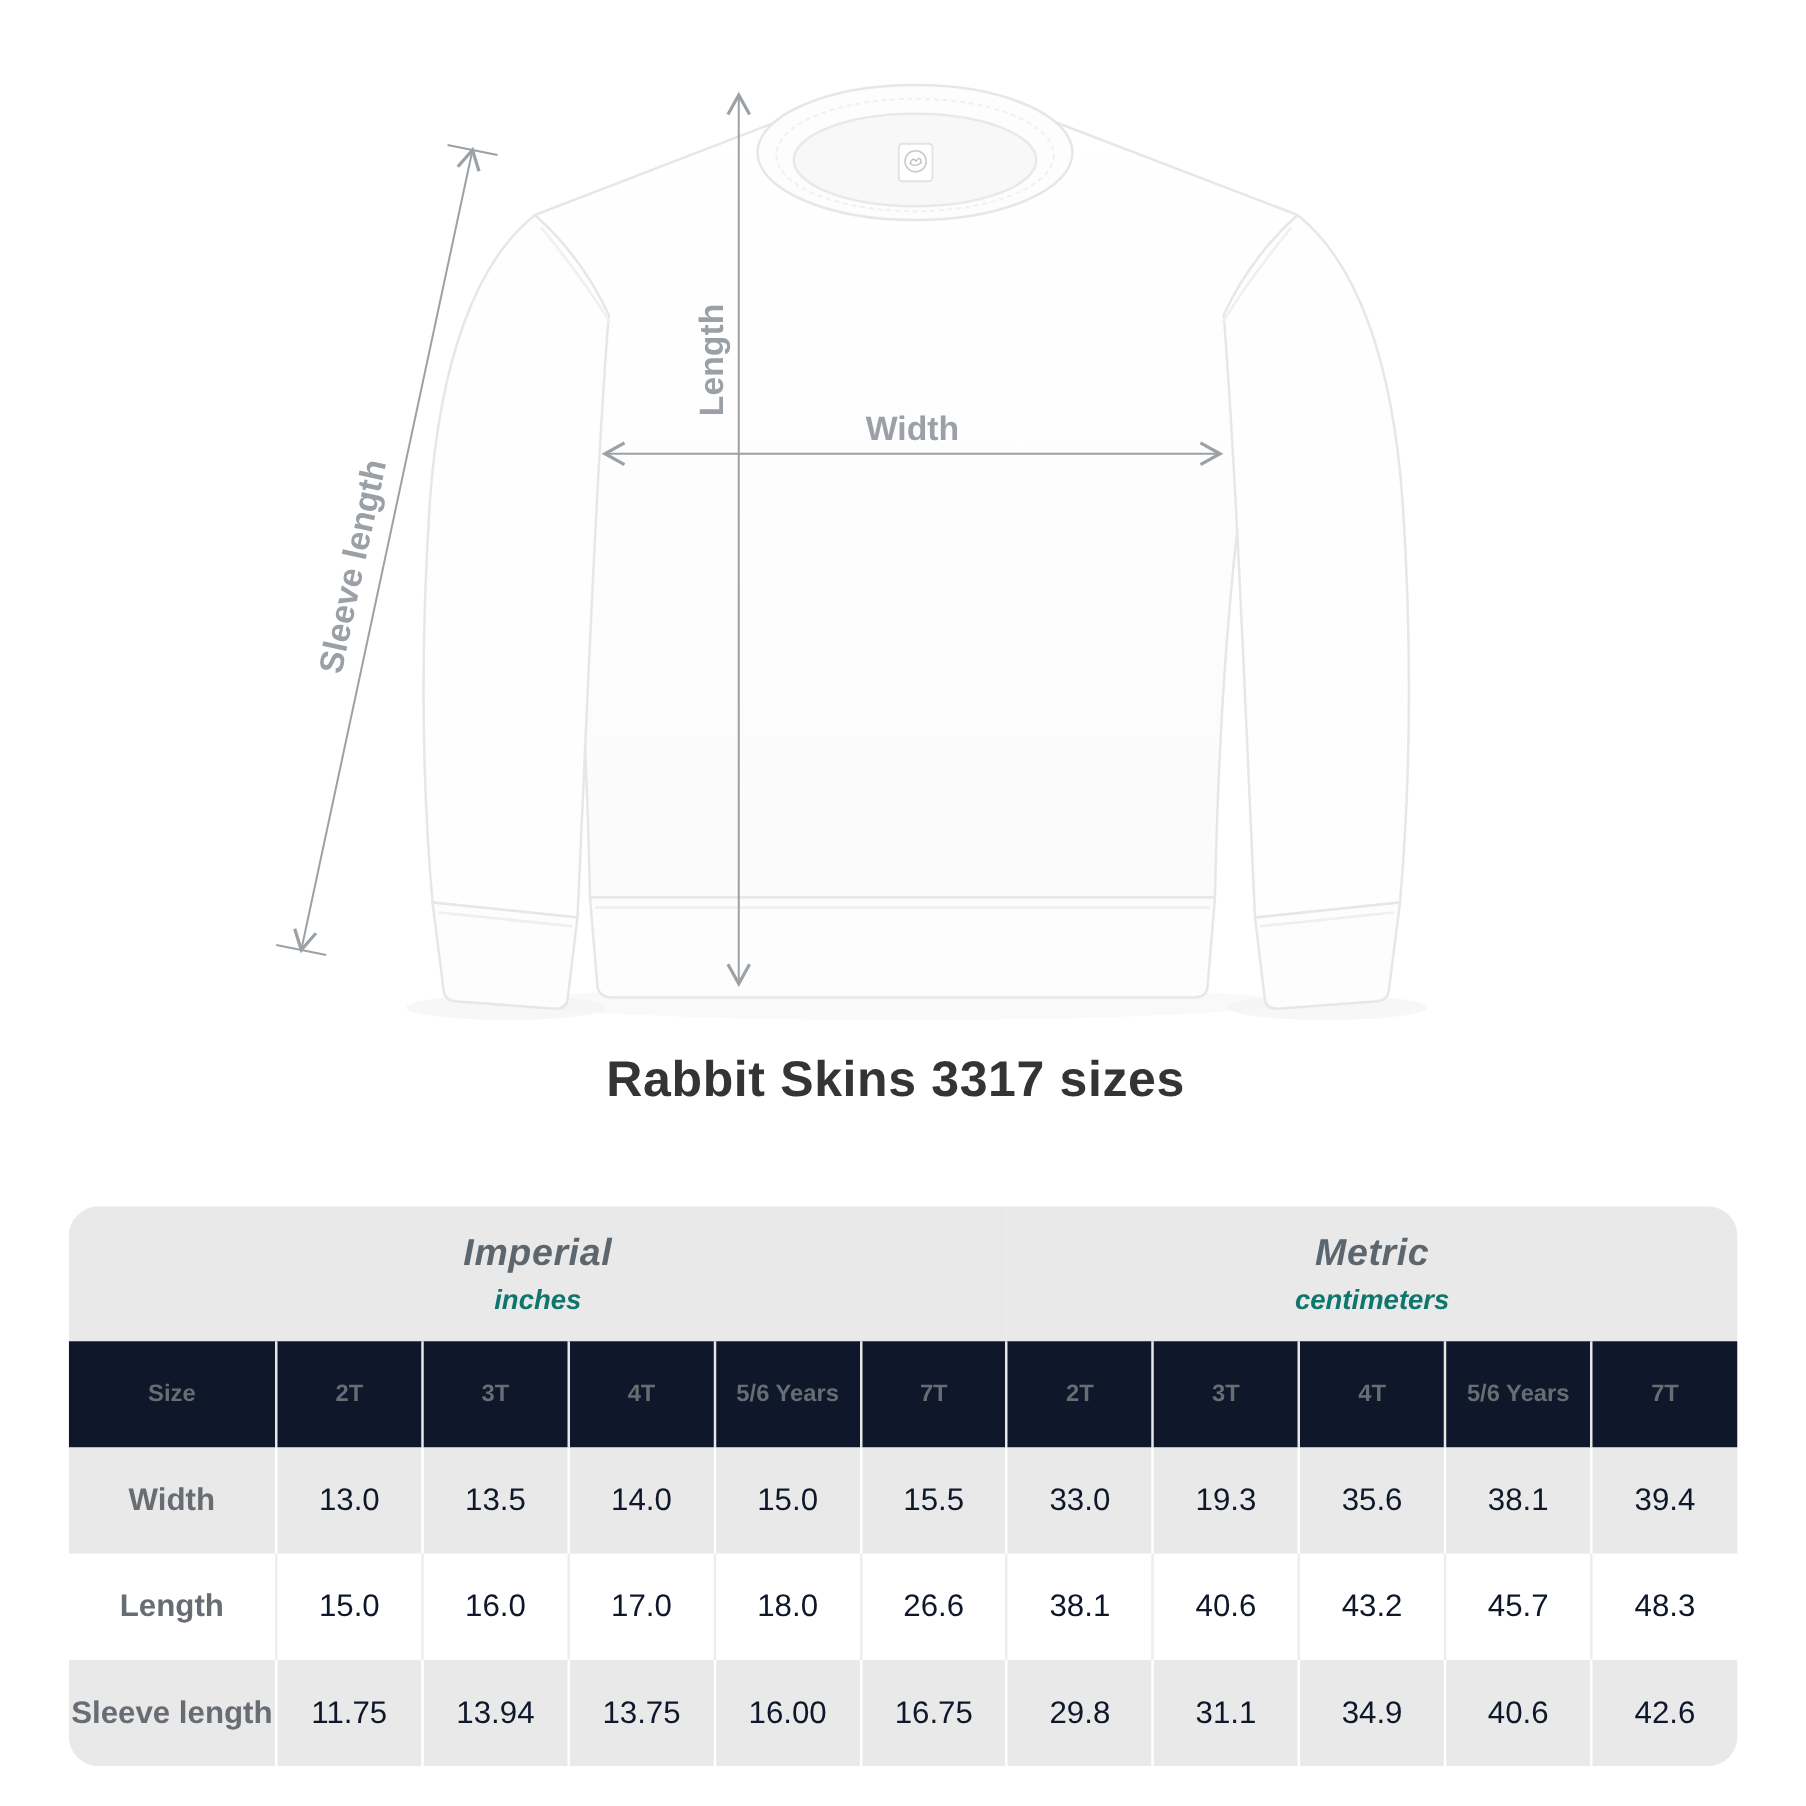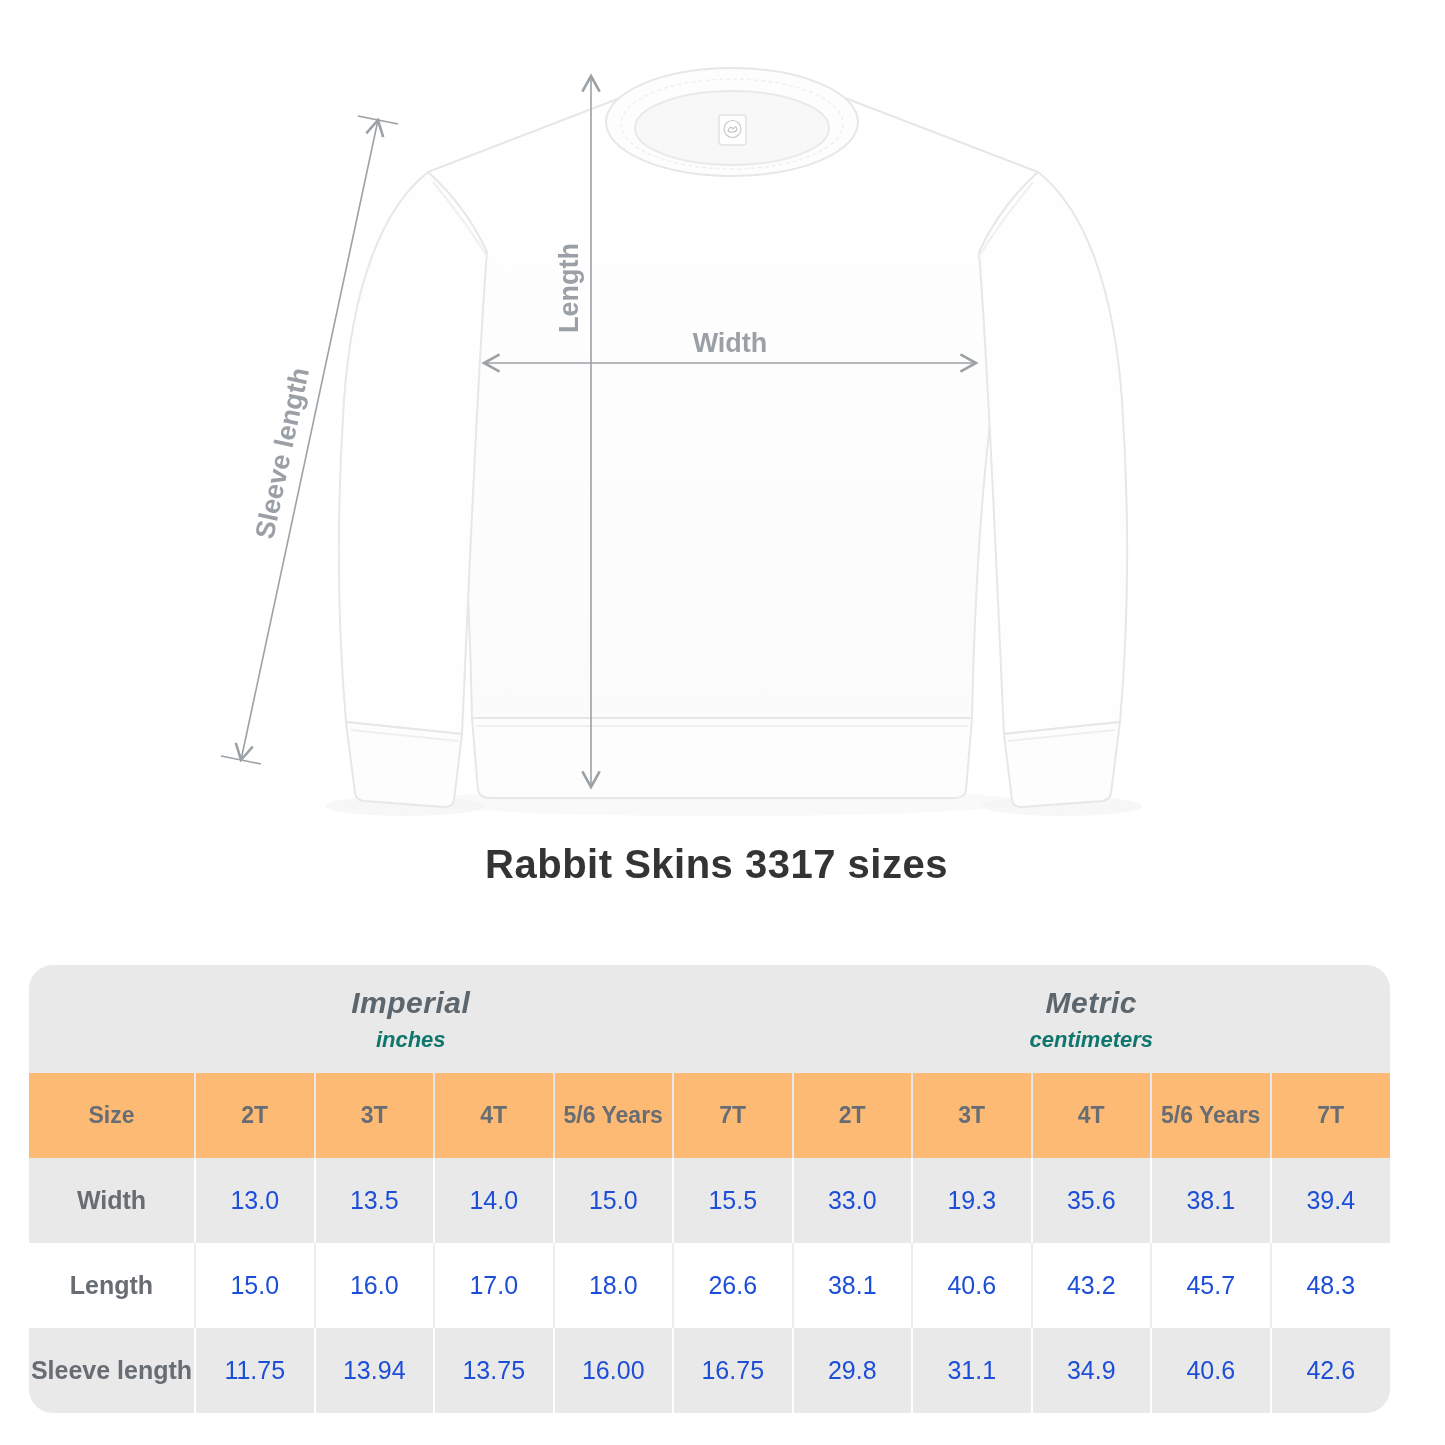--- a/index.html
+++ b/index.html
@@ -11,21 +11,21 @@
   }
   .diagram { position:relative; width:1445px; height:930px; }
   .diagram svg { position:absolute; left:0; top:0; }
   .page-title {
     position:absolute; left:0; right:12px; top:842px;
     text-align:center;
     font-size:40px; font-weight:bold; color:#323436;
     letter-spacing:0.5px;
   }
   .table-wrap {
-    margin:35px 55px 0 29px;
+    margin:35px 55px 0 55px;
     border-radius:24px;
     overflow:hidden;
   }
   table.size-table {
     width:100%;
     border-collapse:collapse;
     table-layout:fixed;
   }
   col.label-col { width:166px; }
   tr.unit-row th {
@@ -38,34 +38,34 @@
   .unit-name {
     font-size:30px; font-weight:bold; font-style:italic;
     color:#5c666e; letter-spacing:0.5px;
   }
   .unit-sub {
     font-size:22px; font-style:italic;
     color:#0f766e; margin-top:7px;
   }
   tr.cols-row th {
     height:85px;
-    background:#fdba74;
-    font-size:23px; font-weight:bold; color:#676d73;
+    background:#0f172a;
+    font-size:19px; font-weight:bold; color:#676d73;
     text-align:center; vertical-align:middle;
     border-left:2px solid #e7e7e7;
     padding:0;
   }
   tr.cols-row th:first-child { border-left:none; }
   tbody tr { height:85px; }
   tbody th {
     font-size:25px; font-weight:bold; color:#676d73;
     text-align:center; vertical-align:middle; padding:0;
   }
   tbody td {
-    font-size:25px; color:#1d4ed8;
+    font-size:25px; color:#0f172a;
     text-align:center; vertical-align:middle; padding:0;
   }
   tr.shade { background:#e9e9e9; }
   tr.shade td, tr.shade th { border-left:2px solid #ffffff; }
   tr.plain { background:#ffffff; }
   tr.plain td, tr.plain th { border-left:2px solid #ededed; }
   tr.shade th:first-child, tr.plain th:first-child { border-left:none; }
 </style>
 </head>
 <body>

